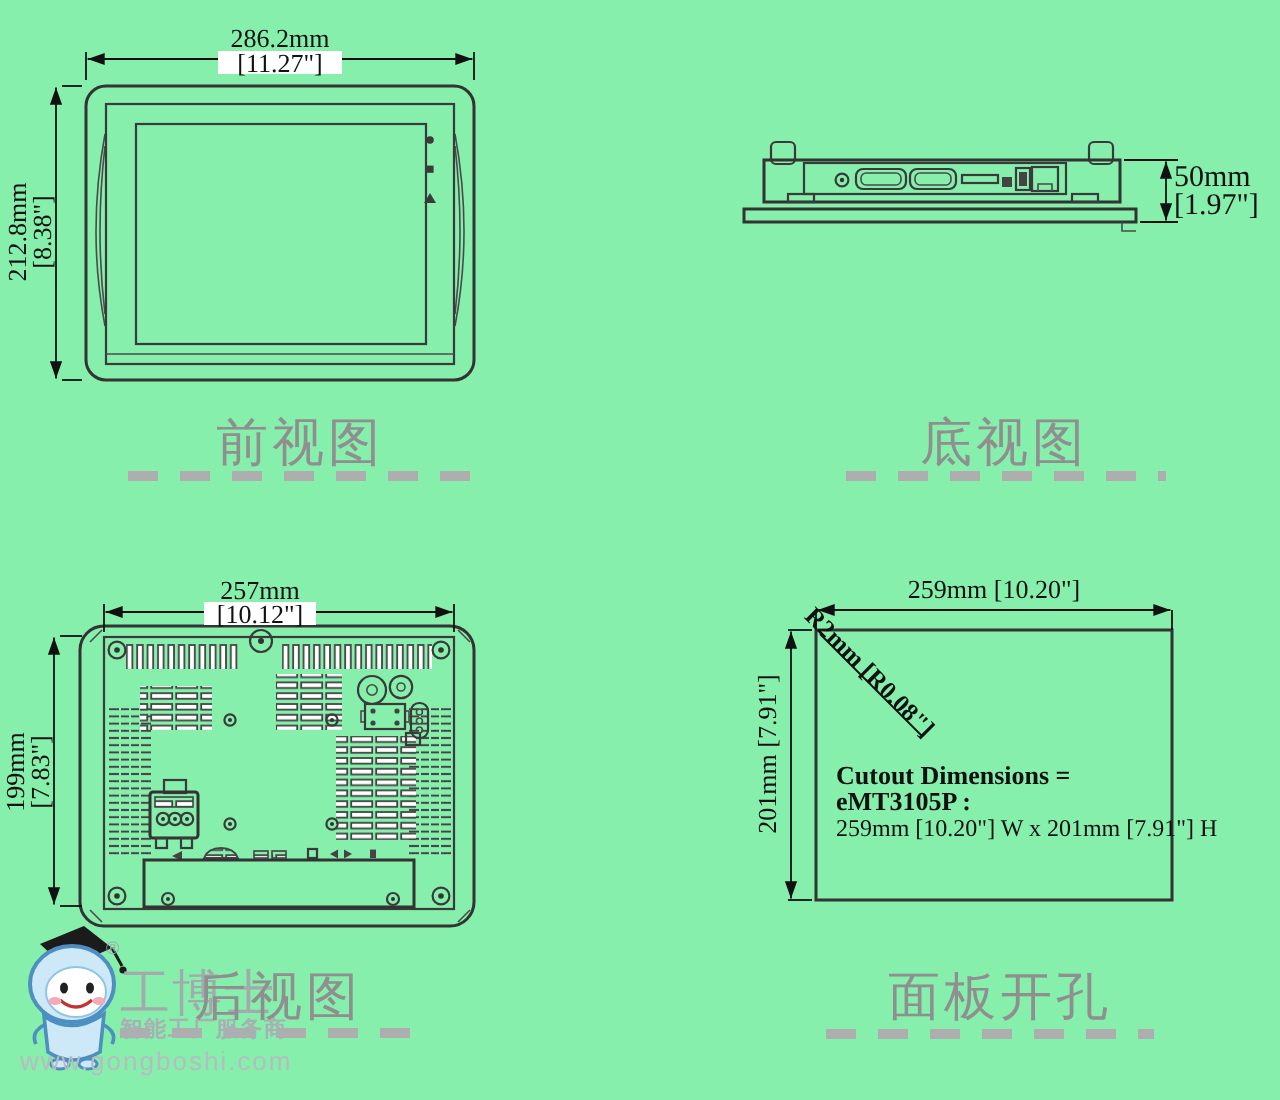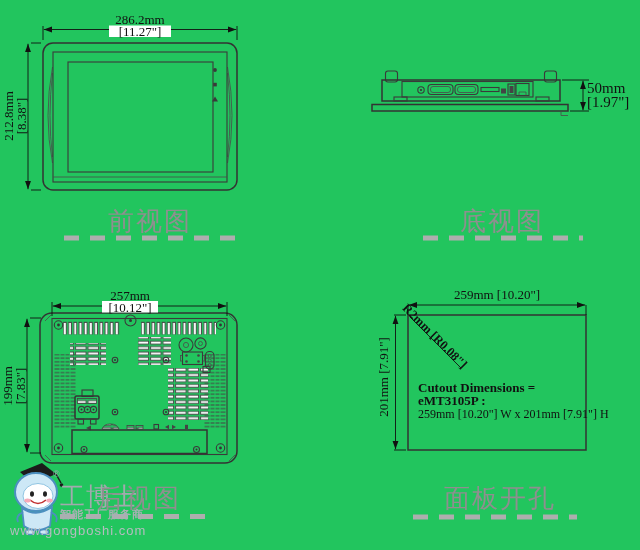--- a/index.html
+++ b/index.html
@@ -1,16 +1,16 @@
 <!DOCTYPE html>
 <html><head>
 <meta charset="utf-8">
 <style>
   html,body{margin:0;padding:0;background:#fff;}
-  .canvas{position:relative;width:640px;height:550px;background:#22c55e;overflow:hidden;
+  .canvas{position:relative;width:640px;height:550px;background:#86efac;overflow:hidden;
           font-family:"Liberation Serif", serif;}
   svg{position:absolute;left:0;top:0;}
   svg text{font-family:"Liberation Serif", serif;fill:#111;}
   .dev{fill:none;stroke:#333;stroke-width:1.5;}
   .dev2{fill:none;stroke:#3a3a3a;stroke-width:1.1;}
   .thin{fill:none;stroke:#4a4a4a;stroke-width:0.8;}
   .dimline{fill:none;stroke:#111;stroke-width:0.9;}
   .dash{stroke:#aeaeae;stroke-width:5;stroke-dasharray:15 11;fill:none;}
   .dim{font-size:13px;}
   .dimlg{font-size:15px;}

